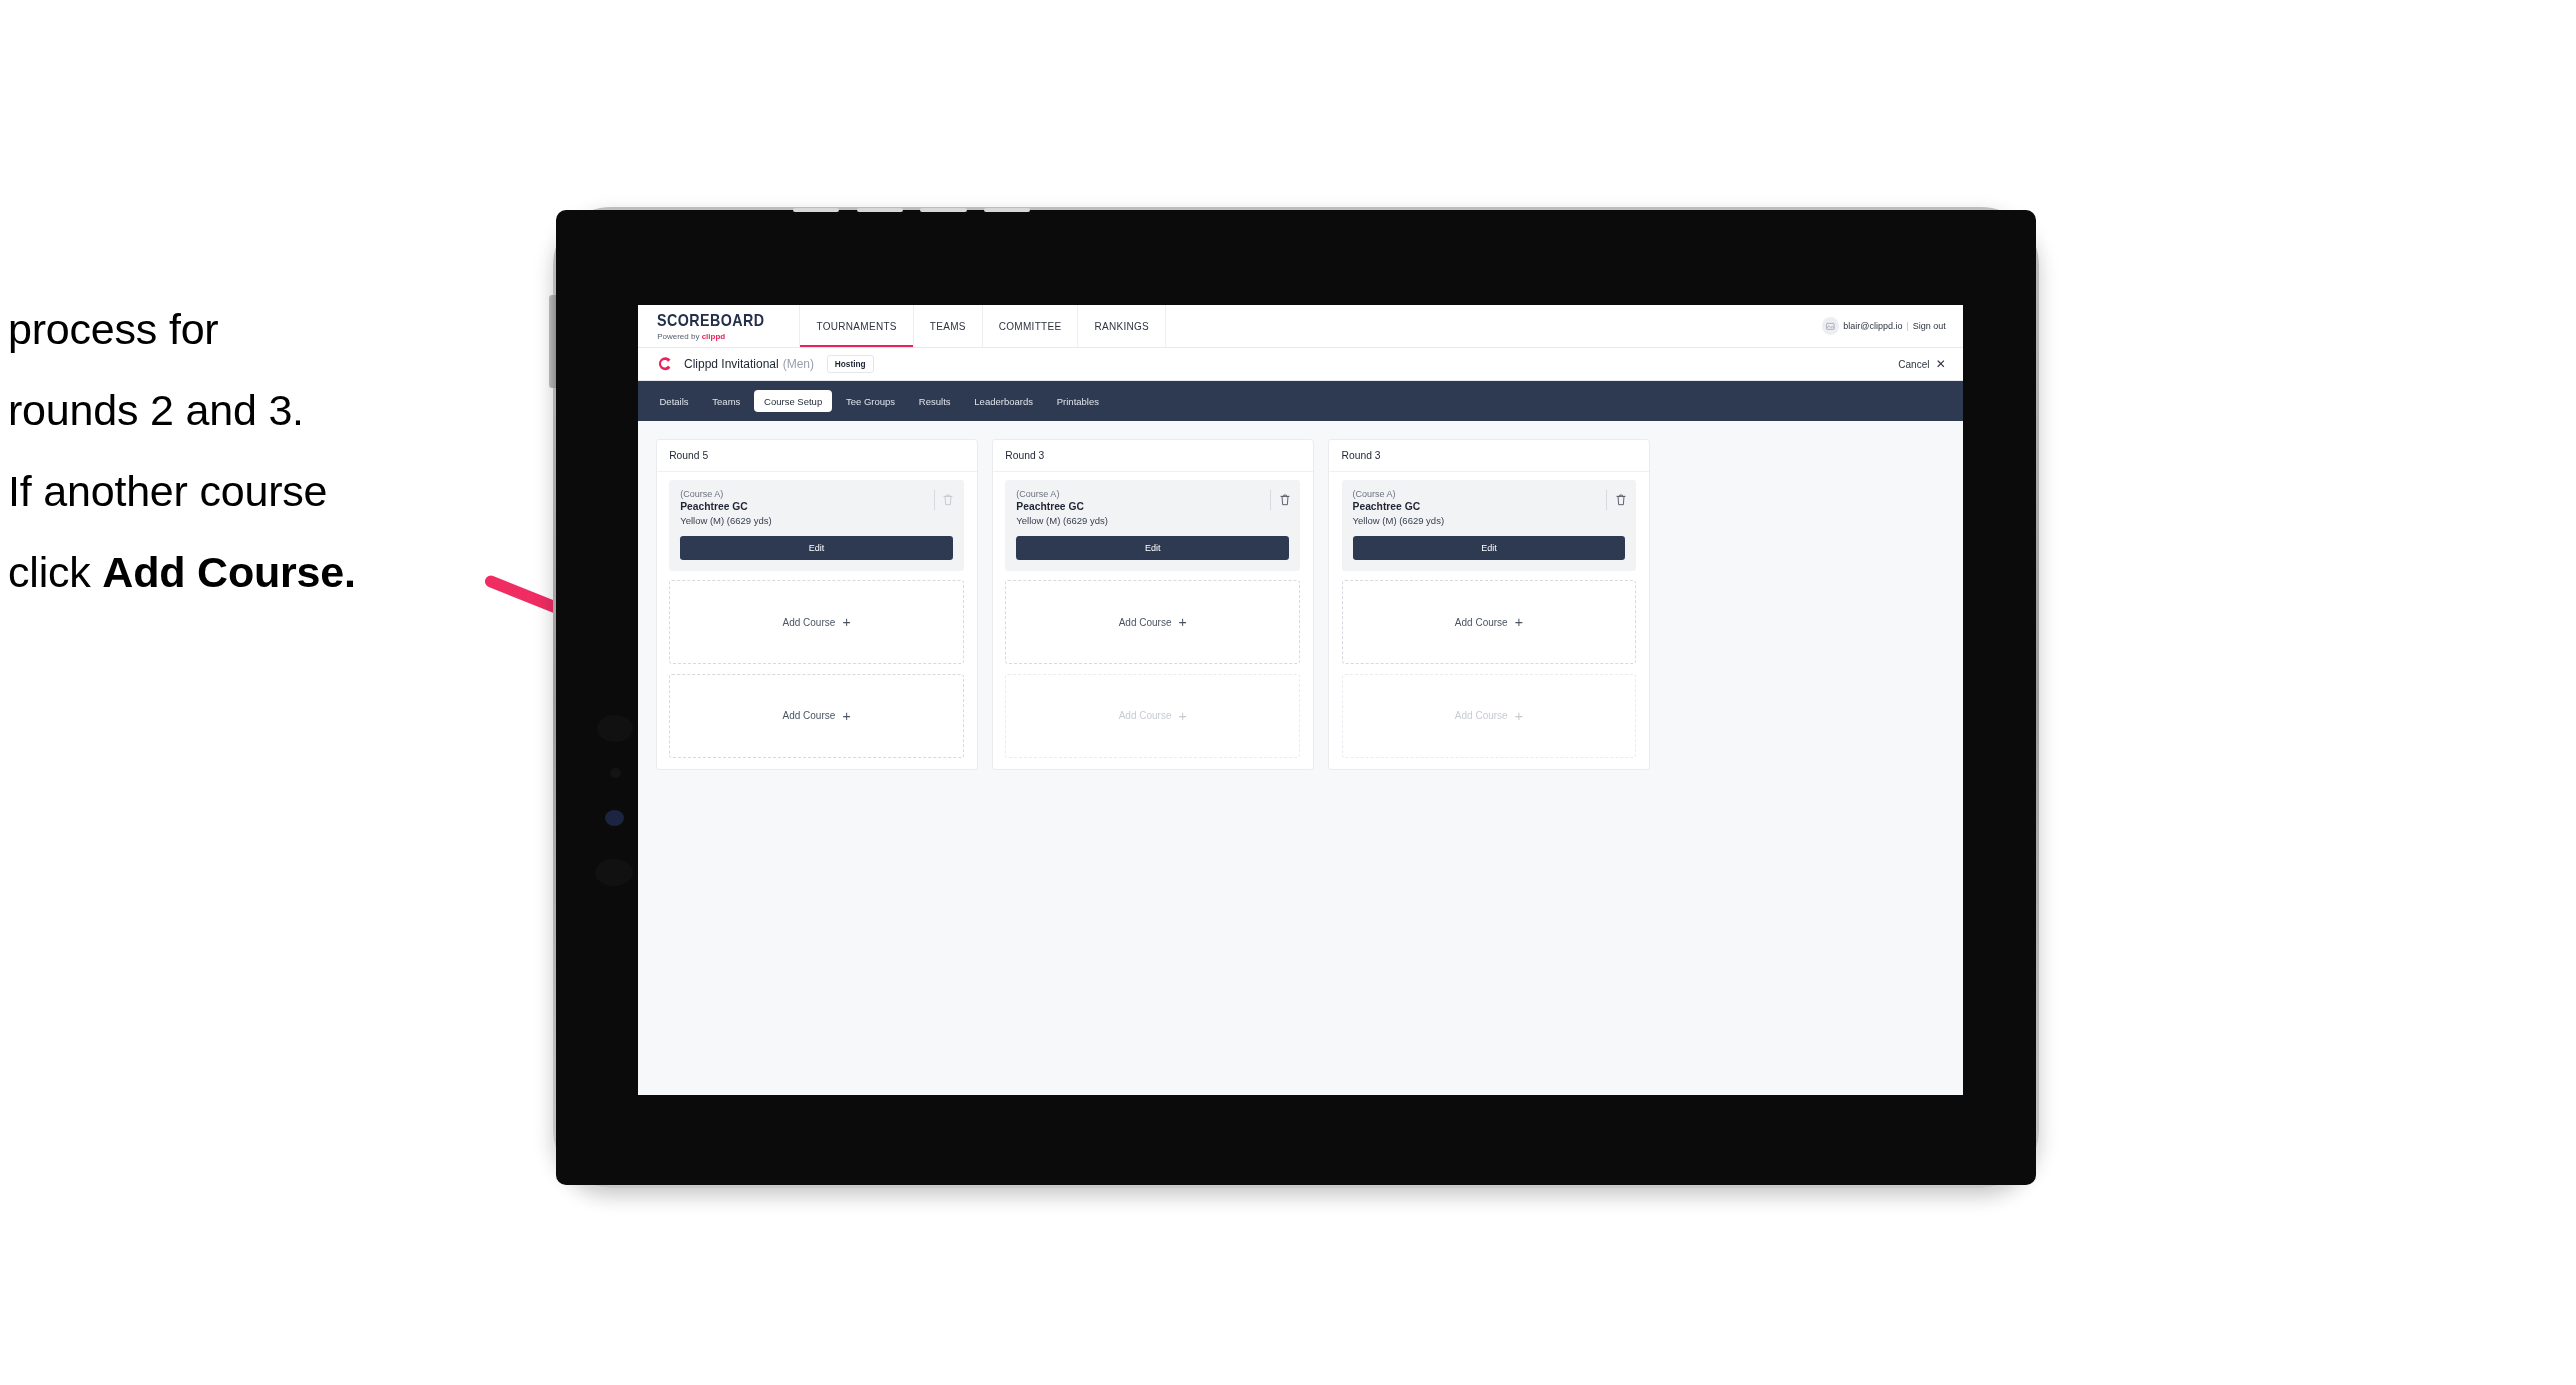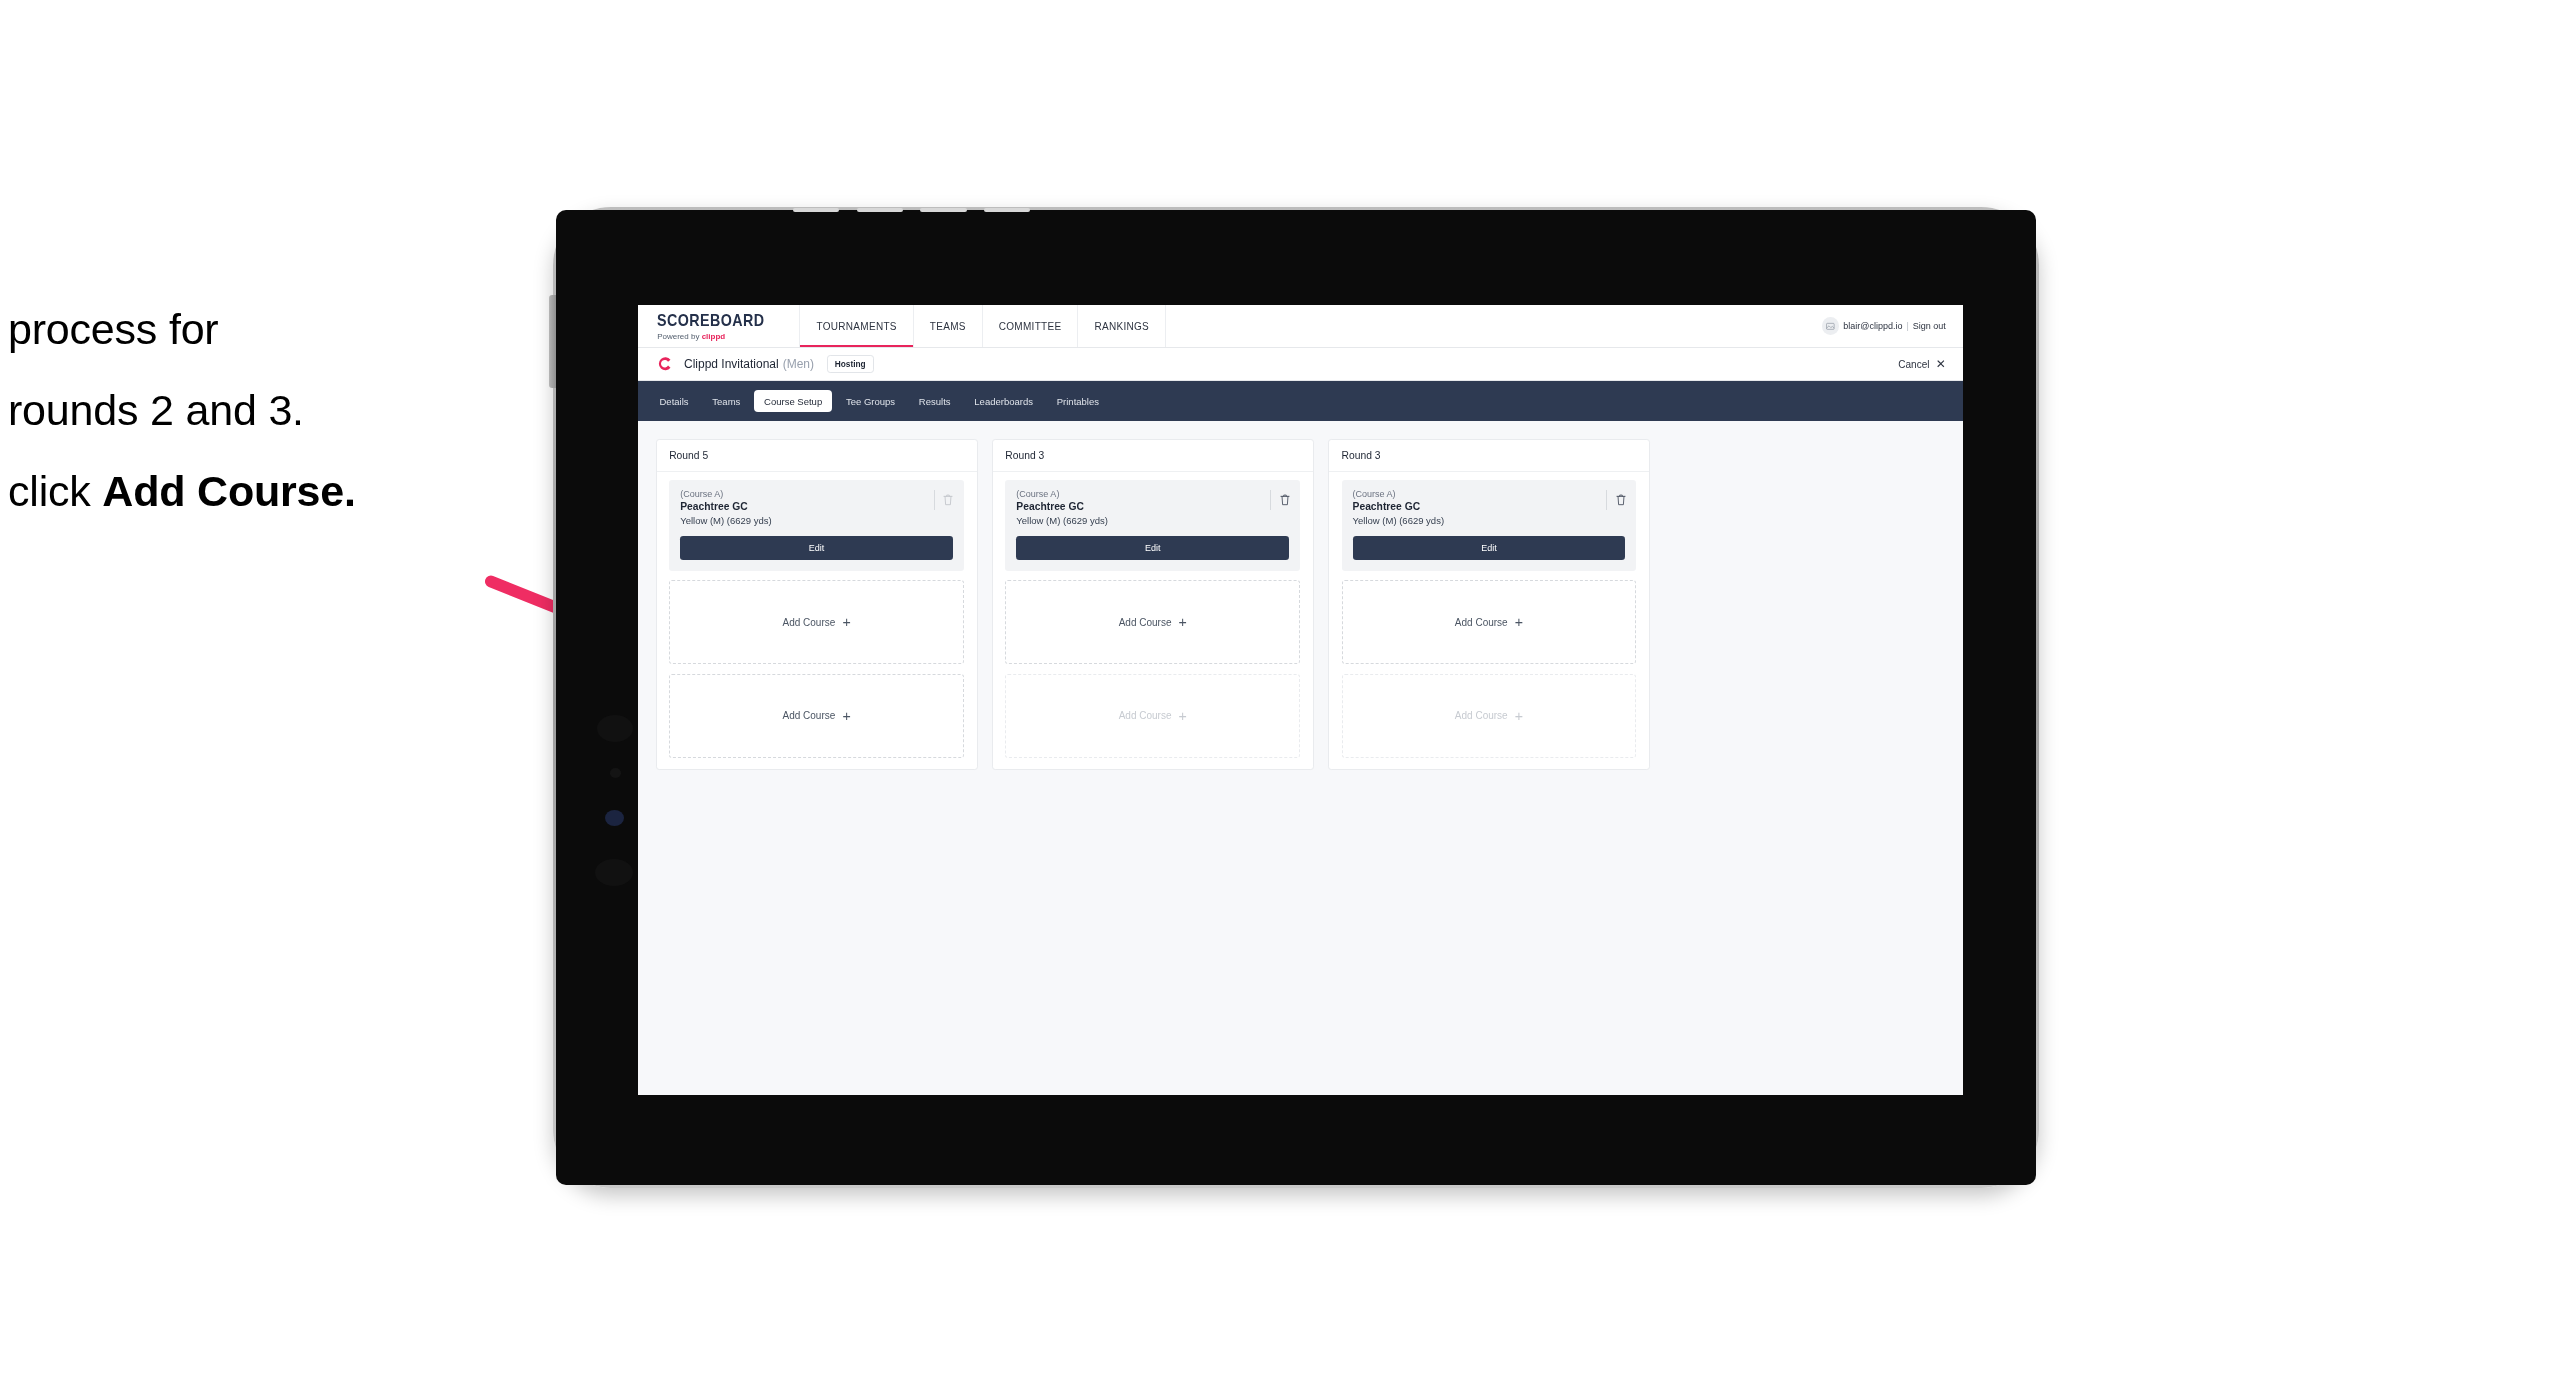--- a/index.html
+++ b/index.html
@@ -177,20 +177,21 @@
   .add-card.dim { border-color:#e9ebee; }
 </style>
 </head>
 <body>
 
 <div id="root">
 
   <div class="annotation">
     <span class="ln">process for</span>
     <span class="ln">rounds 2 and 3.</span>
+    <span class="ln">If another course</span>
     <span class="ln"><span>click </span><b>Add Course.</b></span>
   </div>
 
   <svg class="arrow-svg" viewBox="0 0 460 220">
     <line x1="62" y1="46" x2="352" y2="162" stroke="#ef2d63" stroke-width="15" stroke-linecap="round"></line>
     <polygon points="442,198 342,128 330,205" fill="#ef2d63"></polygon>
   </svg>
 
   <div class="device">
     <div class="device-inner">

